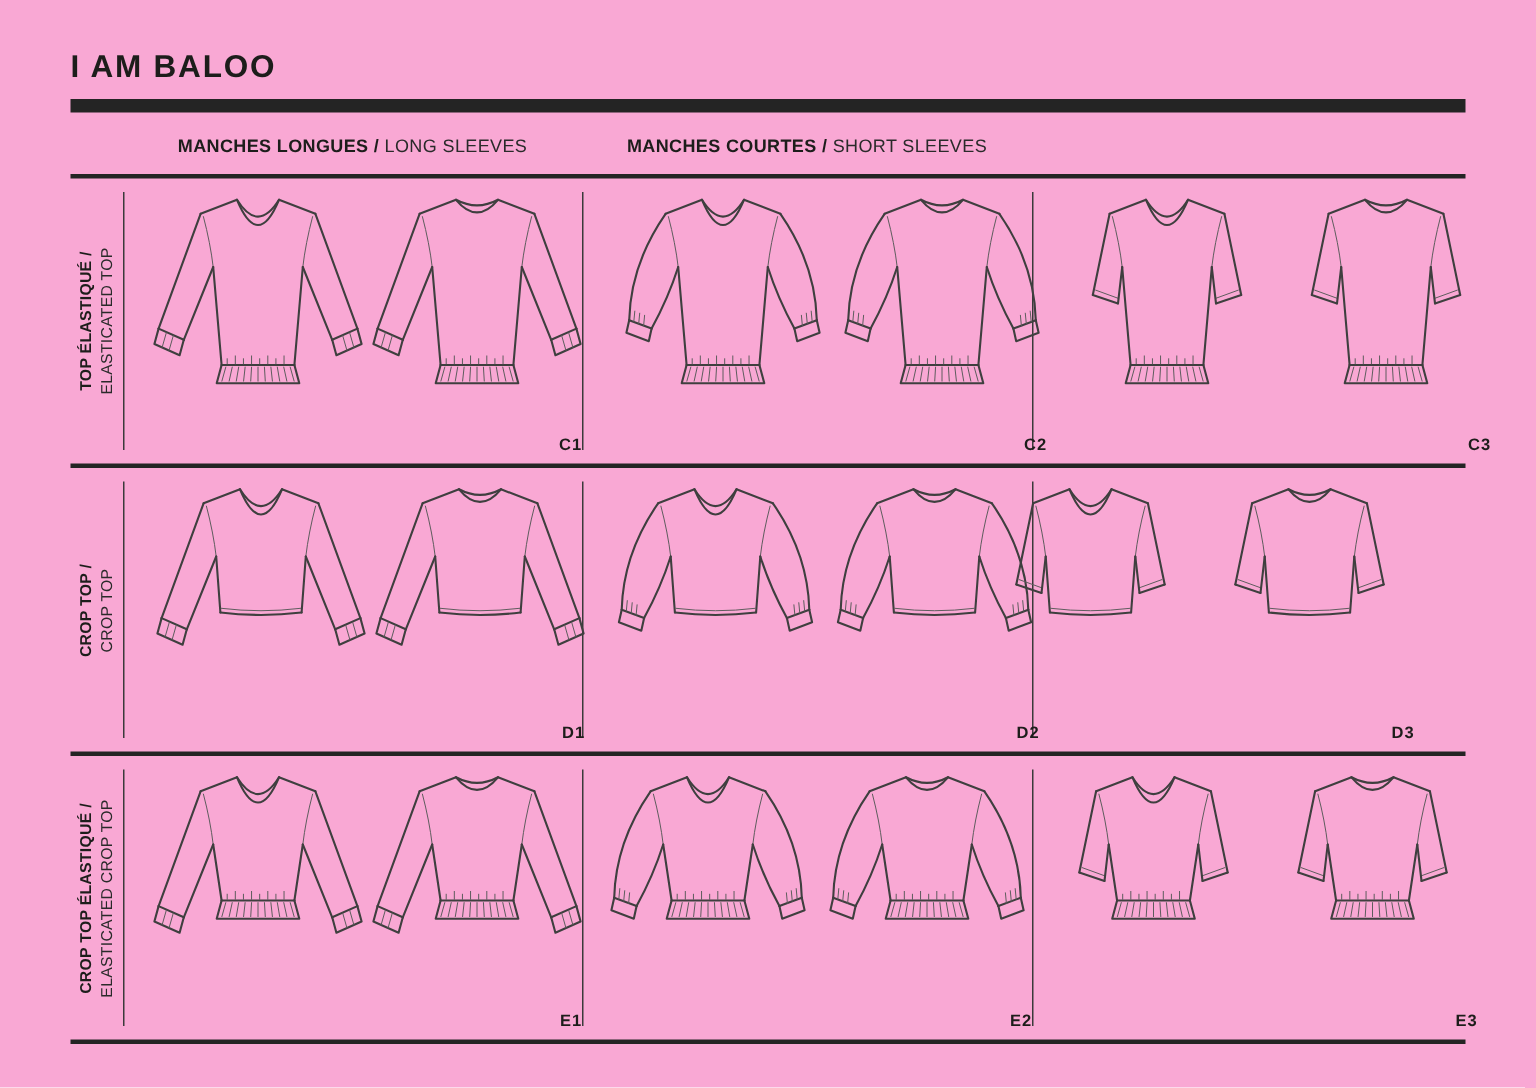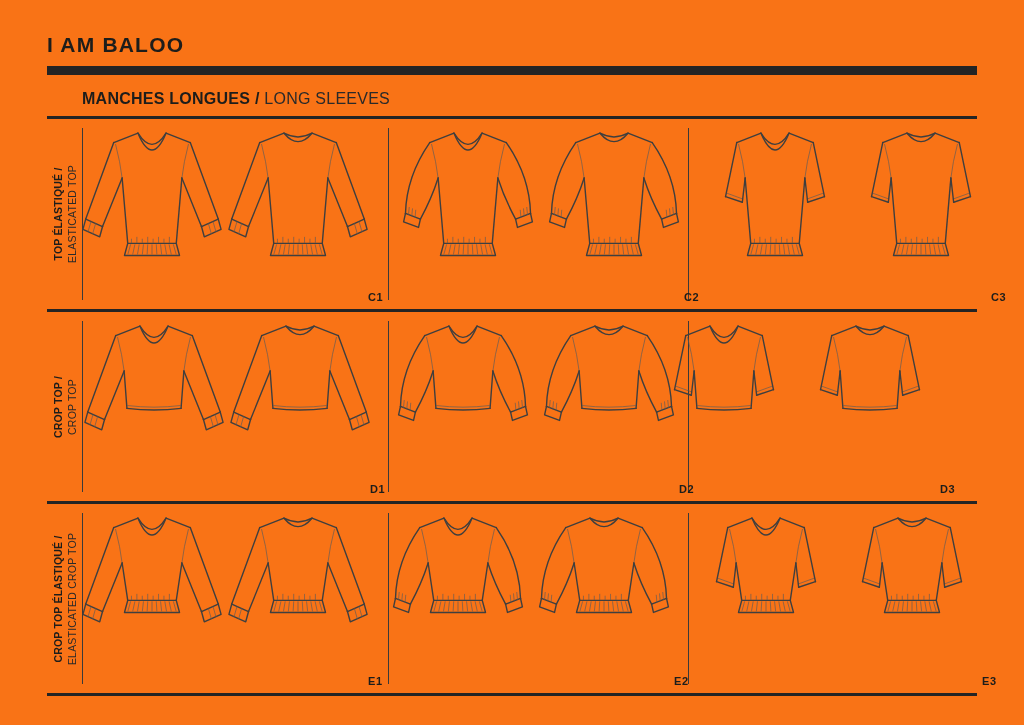--- a/index.html
+++ b/index.html
@@ -1,53 +1,53 @@
 <!DOCTYPE html>
 <html><head>
 <meta charset="utf-8">
 <style>
   * { margin:0; padding:0; box-sizing:border-box; }
   html,body { background:#ffffff; }
   .sheet {
-    position:relative; width:1024px; height:725px; background:#f97316;
+    position:relative; width:1024px; height:725px; background:#f9a8d4;
     font-family:"Liberation Sans", sans-serif; color:#1d1d1b; overflow:hidden;
   }
   .title {
     position:absolute; left:47px; top:33px;
     font-size:21px; font-weight:bold; letter-spacing:1.2px;
   }
   .title-bar {
     position:absolute; left:47px; top:66px; width:930px; height:9px; background:#242424;
   }
   .headers {
     position:absolute; left:47px; top:90px; width:930px; height:16px;
     display:grid; grid-template-columns:35px 306px 300px 289px;
   }
-  .hcol { text-align:center; font-size:16px; letter-spacing:.25px; white-space:nowrap; }
+  .hcol { text-align:center; font-size:12px; letter-spacing:.25px; white-space:nowrap; }
   .hcol .fr { font-weight:bold; }
   .hcol .en { font-weight:normal; color:#2a2a2a; }
   .hrule {
     position:absolute; left:47px; width:930px; height:3px; background:#242424;
   }
   .prow { position:absolute; left:47px; width:930px; }
   .vline {
     position:absolute; top:9px; bottom:9px; width:1px; background:#3a3a3a;
   }
   .rlabel { position:absolute; left:0; top:0; bottom:0; width:35px; }
   .rot {
     position:absolute; top:50%; left:50%; width:182px;
     transform:translate(-50%,-50%) rotate(-90deg);
     text-align:center; font-size:10.5px; line-height:1.35; letter-spacing:.2px;
     white-space:nowrap;
   }
   .rot .fr { font-weight:bold; }
   .rot .en { font-weight:normal; color:#2a2a2a; }
   .pcol {
     position:absolute; top:0; bottom:0;
-    display:flex; flex-direction:row; align-items:flex-start;
+    display:flex; flex-direction:column; align-items:flex-end;
   }
   .pair { display:flex; gap:6px; margin-top:3px; }
   .slot svg { display:block; }
   .s1 { fill:none; stroke:#3f3f3f; stroke-width:1.5; stroke-linecap:round; stroke-linejoin:round; }
   .s2 { fill:none; stroke:#5a5a5a; stroke-width:0.7; stroke-linecap:round; }
   .code {
     margin-top:auto; margin-bottom:6px;
     font-size:11px; font-weight:bold; letter-spacing:.6px;
   }
 </style>
@@ -55,20 +55,21 @@
 <body>
 
 <div class="sheet">
 
   <div class="title">I AM BALOO</div>
   <div class="title-bar"></div>
 
   <div class="headers">
     <div></div>
     <div class="hcol"><span class="fr">MANCHES LONGUES /</span> <span class="en">LONG SLEEVES</span></div>
+    <div class="hcol"><span class="fr">MANCHES COURTES /</span> <span class="en">SHORT SLEEVES</span></div>
   </div>
 
   <div class="hrule" style="top:116px"></div>
   <div class="hrule" style="top:309px"></div>
   <div class="hrule" style="top:501px"></div>
   <div class="hrule" style="top:693px"></div>
 
   <div class="prow" style="top:119px;height:190px">
     <div class="rlabel">
       <div class="rot">

